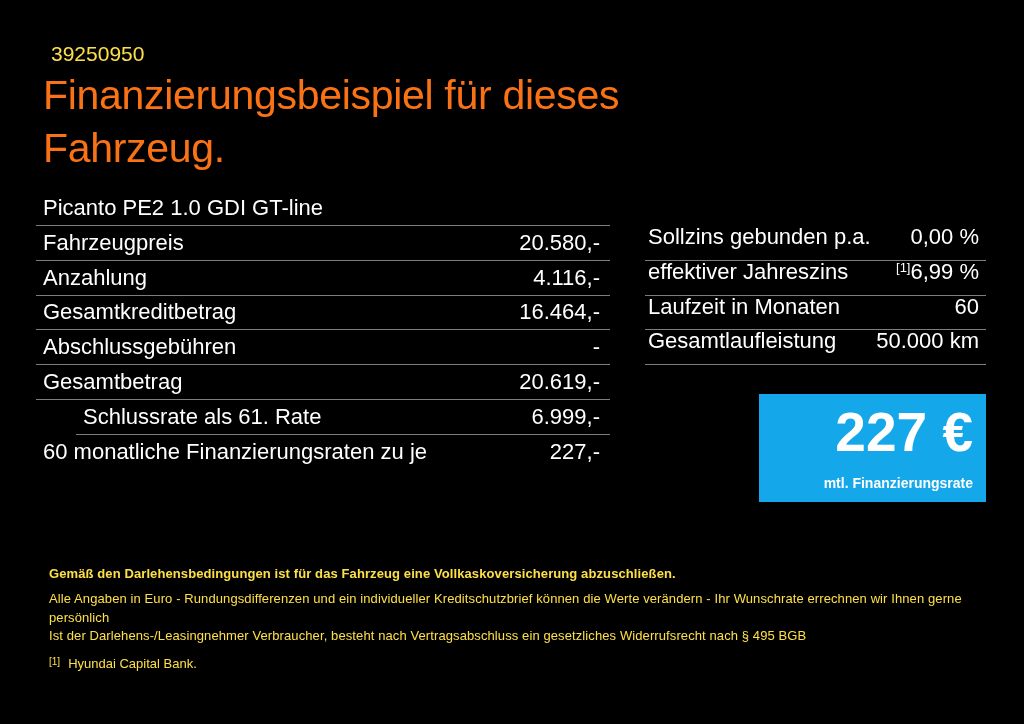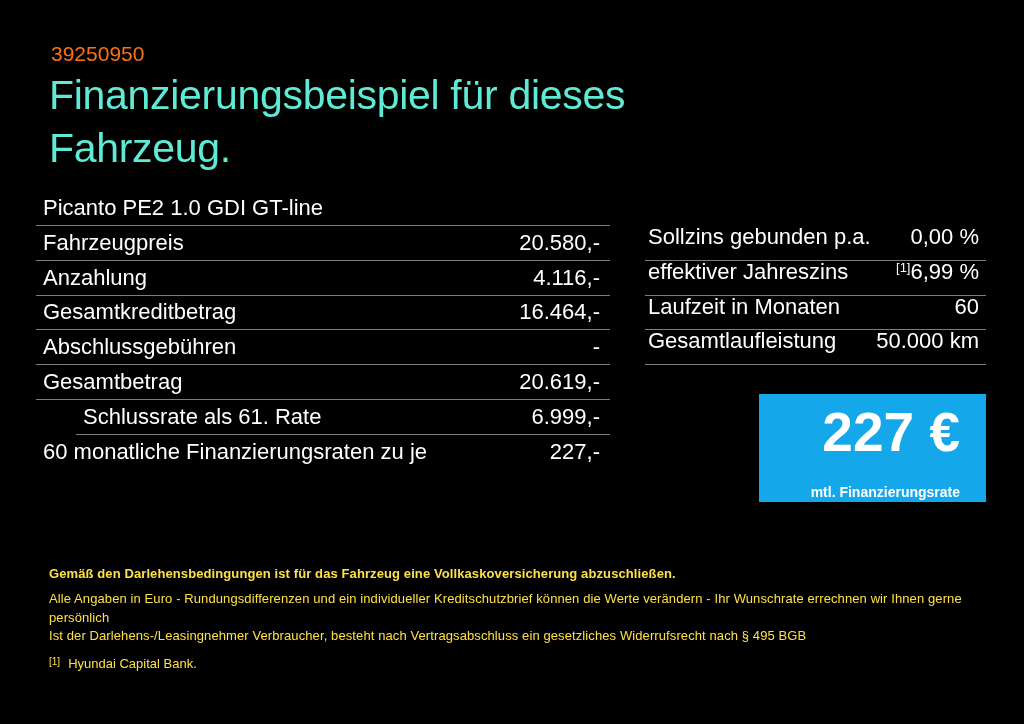--- a/index.html
+++ b/index.html
@@ -8,27 +8,27 @@
     background: #000000;
     color: #ffffff;
     font-family: "Liberation Sans", sans-serif;
     overflow: hidden;
     position: relative;
   }
   .page { position: absolute; inset: 0; }
 
   .doc-number {
     position: absolute; left: 51px; top: 42px;
-    font-size: 21px; color: #f97316;
+    font-size: 21px; color: #fde047;
   }
 
   .title {
-    position: absolute; left: 49px; top: 69px;
+    position: absolute; left: 43px; top: 69px;
     font-size: 41px; font-weight: 400; margin: 0;
-    line-height: 53px; letter-spacing: -0.3px; color: #5eead4;
+    line-height: 53px; letter-spacing: -0.3px; color: #f97316;
   }
   .title .line { display: block; }
 
   
   .ftable { position: absolute; box-sizing: border-box; }
   .ftable-left  { left: 36px;  top: 190px; width: 574px; }
   .ftable-right { left: 645px; top: 226px; width: 341px; }
 
   .table-header {
     height: 36px; box-sizing: border-box;
@@ -49,27 +49,27 @@
   .row .value { flex: 0 0 auto; text-align: right; white-space: nowrap; }
   .row.bold { font-weight: normal; }
   .row sup { font-size: 13px; line-height: 0; margin: -8px 0 0 2px; align-self: center; }
   .row sup:empty { display: none; }
 
   
   .rate-box {
     position: absolute; left: 759px; top: 394px;
     width: 227px; height: 108px; box-sizing: border-box;
     background: #14a7ea;
-    text-align: right; padding-right: 26px;
+    text-align: right; padding-right: 13px;
   }
   .rate-amount {
     font-size: 55px; font-weight: bold; line-height: 55px;
     margin-top: 11px; letter-spacing: 0px;
   }
-  .rate-caption { font-size: 14px; font-weight: bold; margin-top: 24px; }
+  .rate-caption { font-size: 14px; font-weight: bold; margin-top: 15px; }
 
   
   .footer { position: absolute; left: 49px; top: 565px; width: 940px; font-size: 13px; color: #fde047; }
   .footer p { margin: 0; }
   .footer .bold-note { font-weight: bold; line-height: 17px; letter-spacing: 0.1px; }
   .footer .disclaimer { margin-top: 8px; line-height: 18.5px; letter-spacing: 0.1px; }
   .footer .footnote { margin-top: 9px; line-height: 17px; }
   .footnote .marker { font-size: 10px; position: relative; top: -3px; margin-right: 8px; }
 </style>
 </head>

